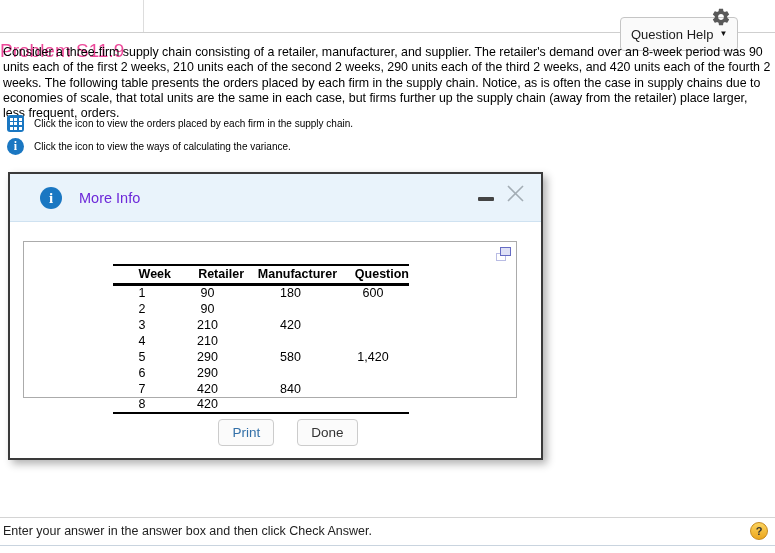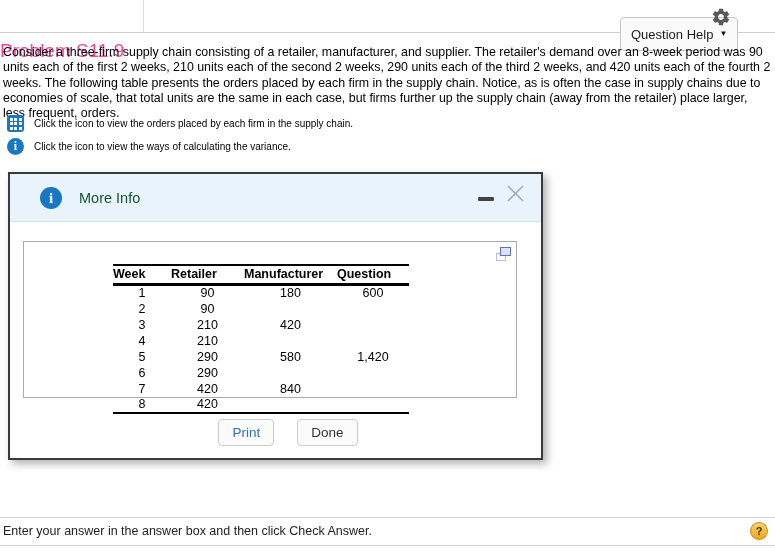--- a/index.html
+++ b/index.html
@@ -54,35 +54,35 @@
   .dialog {
     position:absolute; left:8px; top:172px; width:535px; height:288px;
     background:#fff; border:2px solid #3a3a3a;
     box-shadow:4px 4px 8px rgba(0,0,0,0.30);
   }
   .dialog-header {
     position:absolute; top:0; left:0; right:0; height:48px;
     background:#e9f3fb; border-bottom:1px solid #cfe2f1;
   }
   .dialog-header .info-circle { position:absolute; left:30px; top:13px; }
-  .dialog-title { position:absolute; left:69px; top:16px; font-size:14.5px; color:#14532d; }
+  .dialog-title { position:absolute; left:69px; top:16px; font-size:14.5px; color:#6d28d9; }
   .min-btn { position:absolute; right:47px; top:23px; width:16px; height:4px; background:#444; border-radius:1px; cursor:pointer; }
   .close-btn { position:absolute; right:15px; top:9px; width:21px; height:21px; cursor:pointer; }
 
   .inner-panel {
     position:absolute; left:13px; top:67px; width:494px; height:157px;
     background:#fff; border:1px solid #ababab;
   }
   .popout-icon { position:absolute; top:5px; right:5px; width:15px; height:14px; cursor:pointer; }
   .popout-icon .back  { position:absolute; left:0; bottom:0; width:10px; height:8px; border:1px solid #b9bce4; background:#fff; }
   .popout-icon .front { position:absolute; right:0; top:0; width:11px; height:9px; border:1px solid #666cc4; background:#dfe1f6; }
 
   .orders-table { position:absolute; left:89px; top:22px; border-collapse:collapse; }
   .orders-table th {
-    font-size:12.5px; font-weight:bold; text-align:left; padding:1px 0 2px;
+    font-size:12.5px; font-weight:bold; text-align:right; padding:1px 0 2px;
     border-top:2px solid #000; border-bottom:3px solid #000;
   }
   .orders-table td { font-size:12.5px; text-align:center; height:16px; padding:0; }
   .orders-table tr:last-child td { border-bottom:2px solid #000; }
   .col-week { width:58px; } .col-ret { width:73px; } .col-man { width:93px; } .col-sup { width:72px; }
 
   .dialog-buttons { position:absolute; top:245px; left:0; right:0; display:flex; justify-content:center; gap:23px;margin-left:25px; }
   .dlg-btn {
     height:27px; padding:0 13px; font-size:13.5px;
     background:#fbfbfb; border:1px solid #ccc; border-radius:4px; cursor:pointer;

